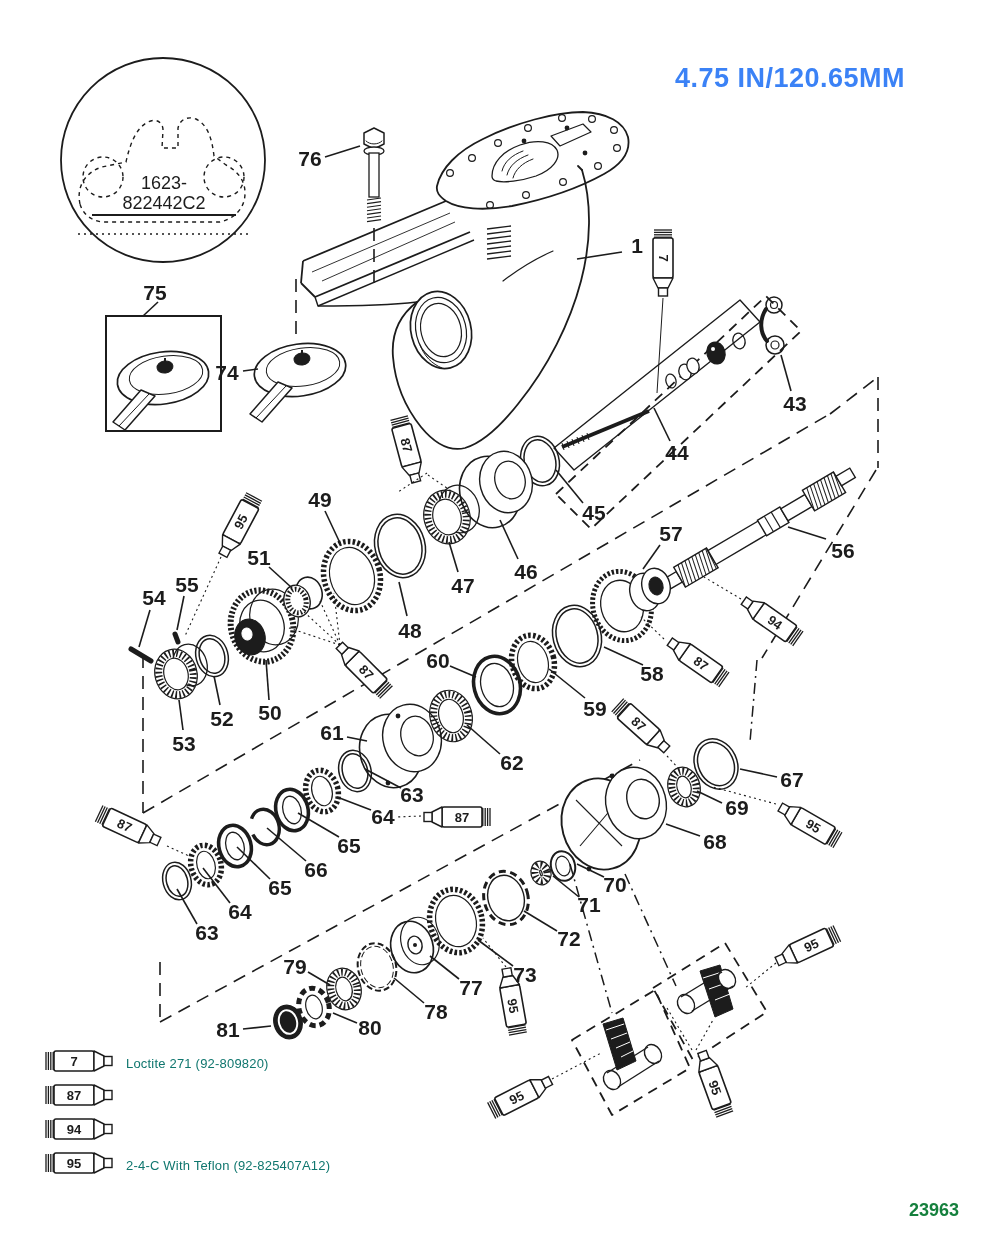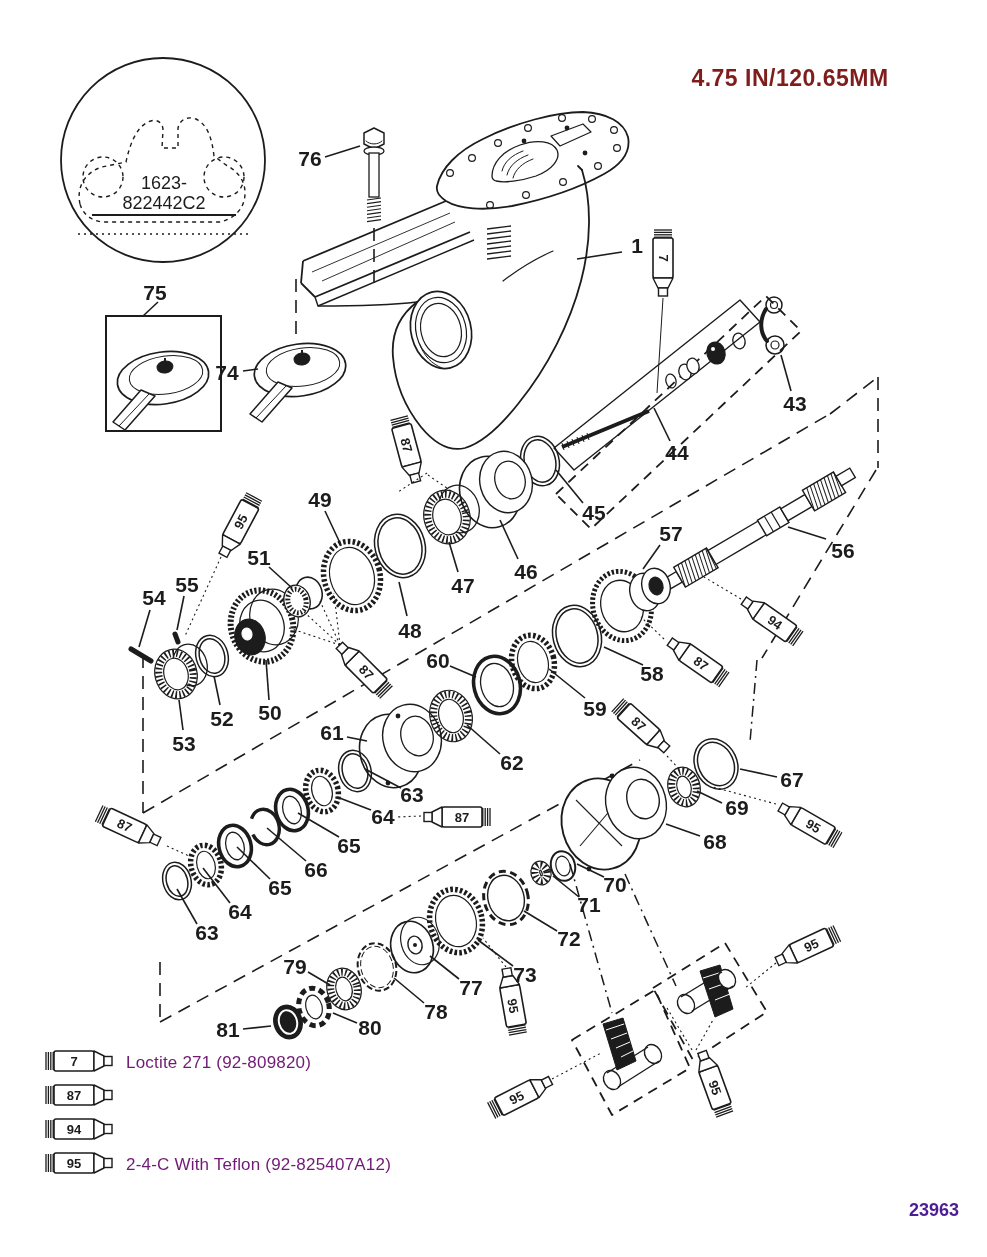--- a/index.html
+++ b/index.html
@@ -1,25 +1,25 @@
 <!DOCTYPE html>
 <html><head>
 <meta charset="utf-8">
 <style>
   html,body{margin:0;padding:0;background:#e8e8e8;}
   #page{position:relative;width:987px;height:1257px;background:#ffffff;overflow:hidden;
         font-family:"Liberation Sans", sans-serif;color:#1a1a1a;}
   #diagram-svg{position:absolute;left:0;top:0;}
   .title-block{position:absolute;top:62px;left:600px;width:380px;text-align:center;
-      font-weight:bold;font-size:23px;line-height:33px;letter-spacing:0.5px;color:#7f1d1d;}
-  .figure-number{position:absolute;right:28px;bottom:36px;font-weight:bold;font-size:18px;color:#4c1d95;}
+      font-weight:bold;font-size:27px;line-height:33px;letter-spacing:0.5px;color:#3b82f6;}
+  .figure-number{position:absolute;right:28px;bottom:36px;font-weight:bold;font-size:18px;color:#15803d;}
   .legend{position:absolute;left:40px;top:1046px;width:560px;}
   .legend-row{display:flex;align-items:center;height:34px;}
   .legend-icon{flex:0 0 86px;}
-  .legend-text{font-size:17px;color:#701a75;letter-spacing:0.2px;white-space:nowrap;}
+  .legend-text{font-size:13px;color:#0f766e;letter-spacing:0.2px;white-space:nowrap;}
 </style>
 </head>
 <body>
 
 <div id="page">
 
   <svg id="diagram-svg" width="987" height="1257" viewBox="0 0 987 1257">
       <g>
         <line x1="296" y1="279" x2="296" y2="338" stroke="#1c1c1c" stroke-width="1.6" stroke-dasharray="13 8" stroke-linecap="butt"></line>
         <line x1="374" y1="228" x2="374" y2="286" stroke="#1c1c1c" stroke-width="1.6" stroke-dasharray="13 8" stroke-linecap="butt"></line>

